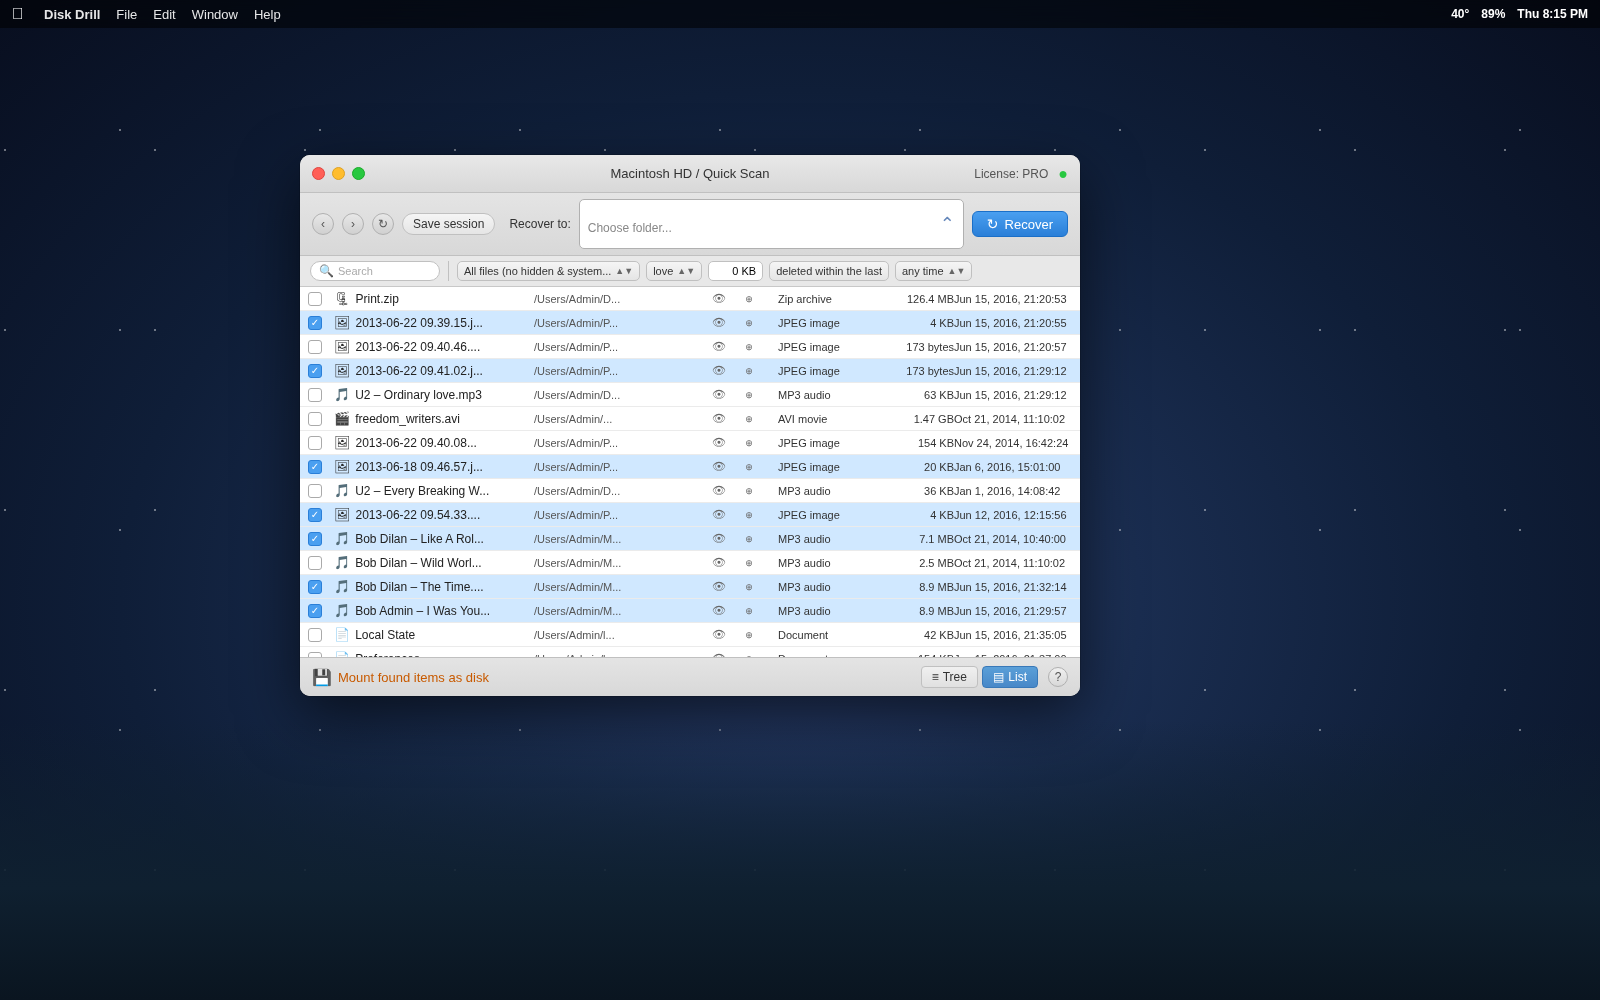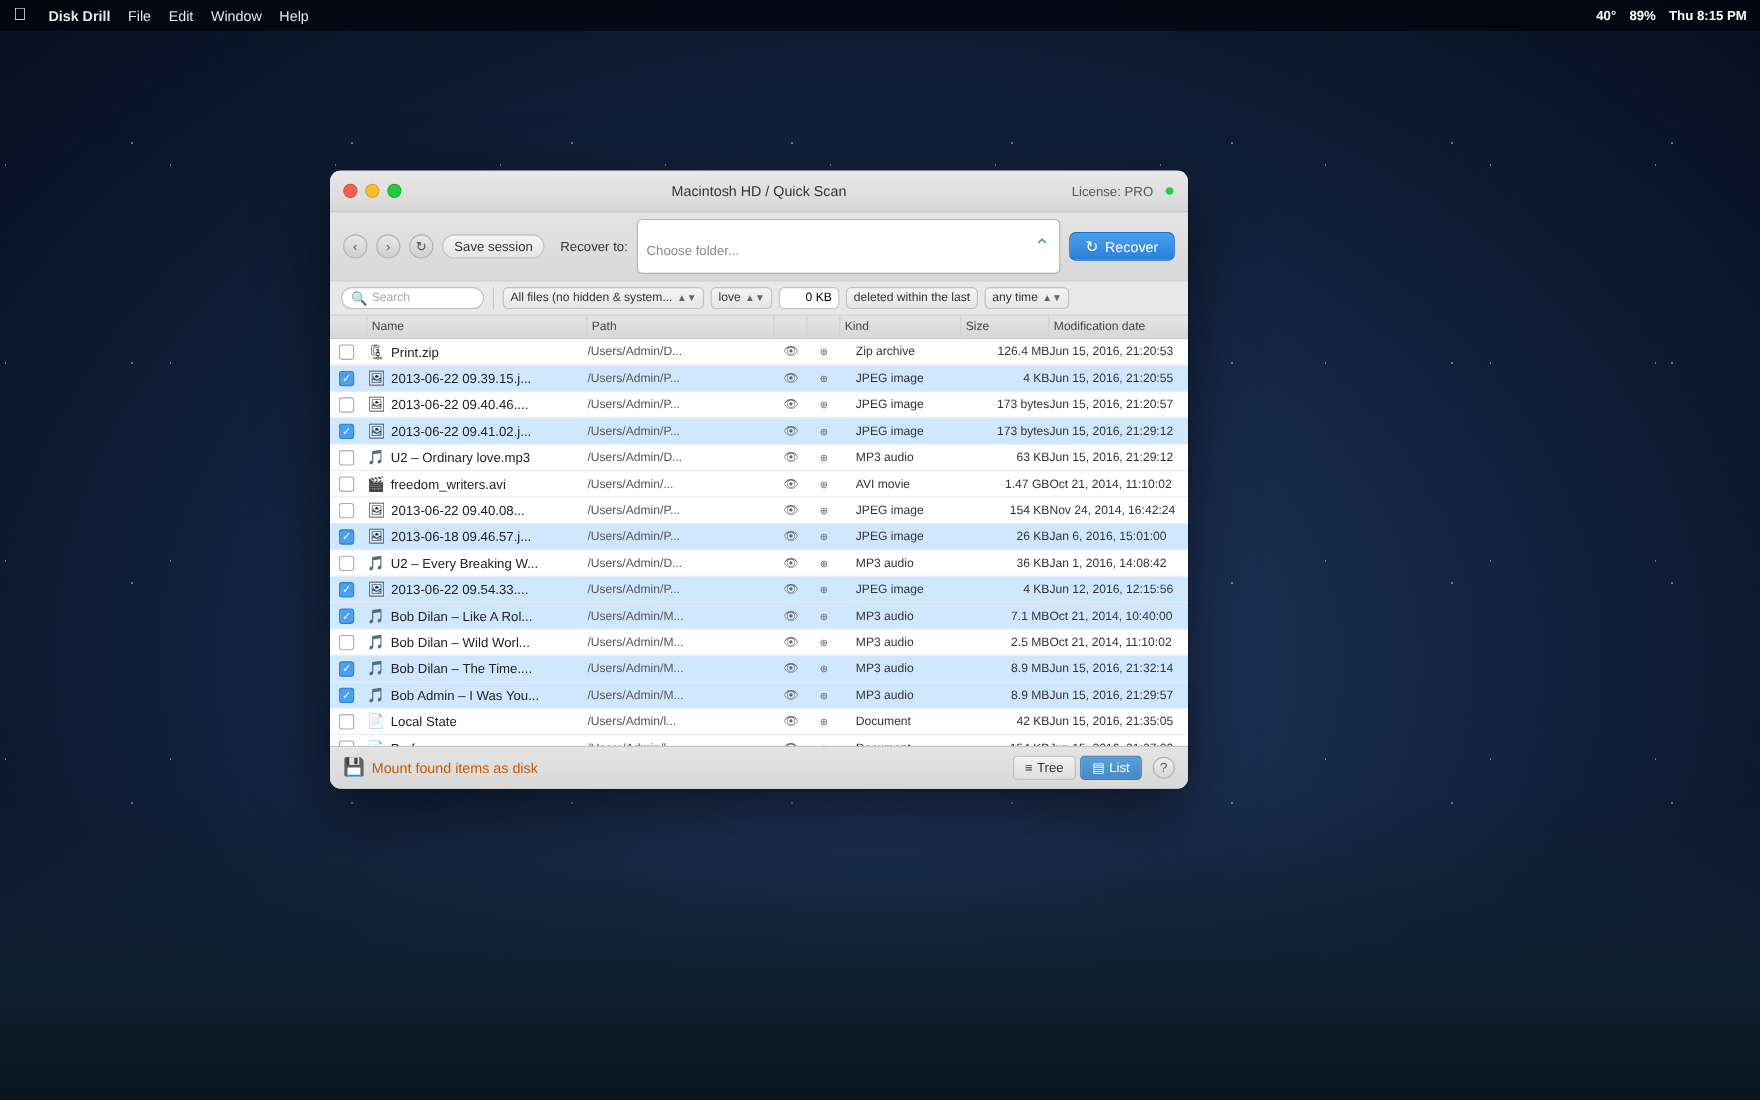--- a/index.html
+++ b/index.html
@@ -553,30 +553,20 @@
     <div class="filter-size-input" style="display:inline-flex;align-items:center;justify-content:flex-end;font-size:11px;">0 KB</div>
     <div class="filter-dropdown">
       <span>deleted within the last</span>
     </div>
     <div class="filter-dropdown">
       <span>any time</span>
       <span class="arrow">▲▼</span>
     </div>
   </div>
 
-  <div class="col-headers">
-    <div class="col-header"></div>
-    <div class="col-header">Name</div>
-    <div class="col-header">Path</div>
-    <div class="col-header"></div>
-    <div class="col-header"></div>
-    <div class="col-header">Kind</div>
-    <div class="col-header">Size</div>
-    <div class="col-header">Modification date</div>
-  </div>
 
   <div class="file-list" id="file-list-container">
   <div class="file-row">
         <div class="checkbox"></div>
         <div class="file-name-cell">
           <span class="file-icon">🗜</span>
           <span class="file-name-text">Print.zip</span>
         </div>
         <div class="file-path">/Users/Admin/D...</div>
         <div class="action-icon" style="font-size: 11px; background: none;">👁</div>
@@ -666,21 +656,21 @@
       <div class="file-row checked">
         <div class="checkbox checked">✓</div>
         <div class="file-name-cell">
           <span class="file-icon">🖼</span>
           <span class="file-name-text">2013-06-18 09.46.57.j...</span>
         </div>
         <div class="file-path">/Users/Admin/P...</div>
         <div class="action-icon" style="font-size: 11px; background: none;">👁</div>
         <div class="action-icon" style="background: none;">⊕</div>
         <div class="file-kind">JPEG image</div>
-        <div class="file-size">26 KB</div>
+        <div class="file-size">20 KB</div>
         <div class="file-date">Jan 6, 2016, 15:01:00</div>
       </div>
       <div class="file-row">
         <div class="checkbox"></div>
         <div class="file-name-cell">
           <span class="file-icon">🎵</span>
           <span class="file-name-text">U2 – Every Breaking W...</span>
         </div>
         <div class="file-path">/Users/Admin/D...</div>
         <div class="action-icon" style="font-size: 11px; background: none;">👁</div>

